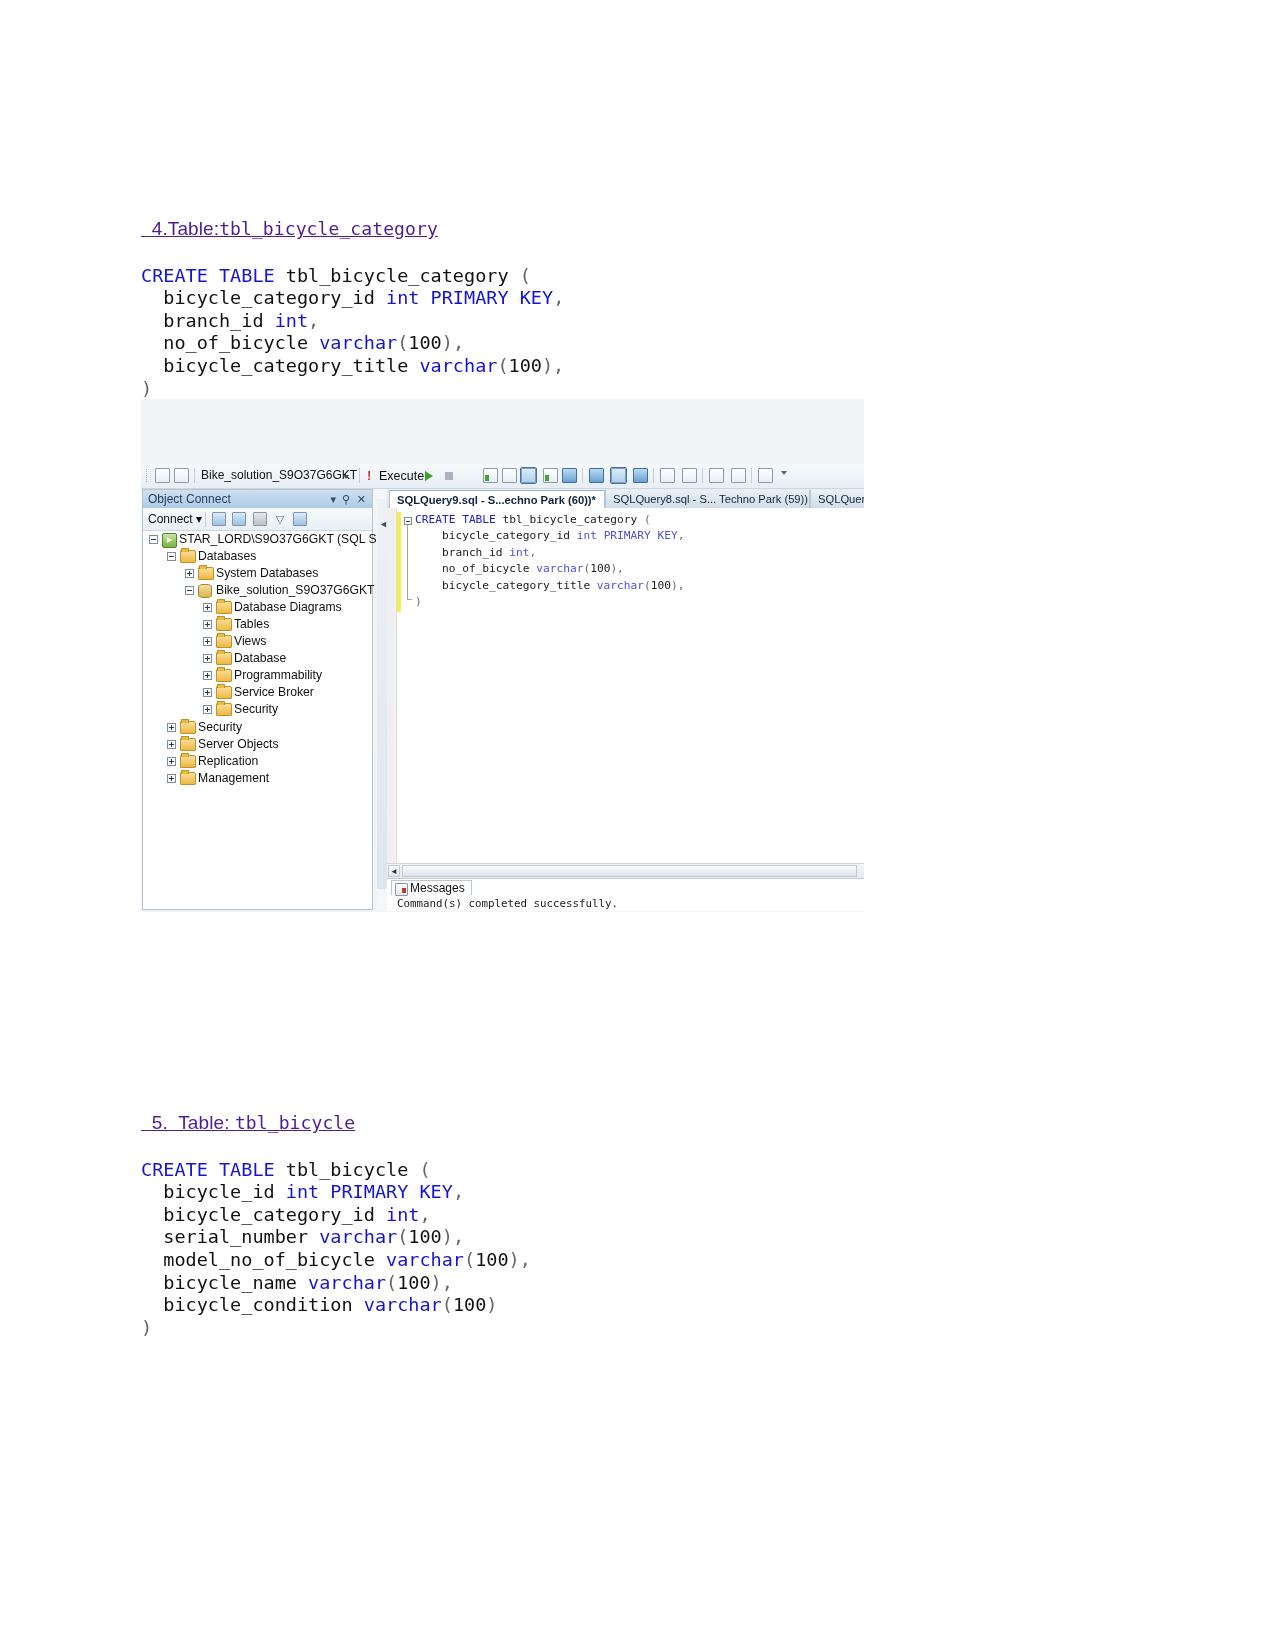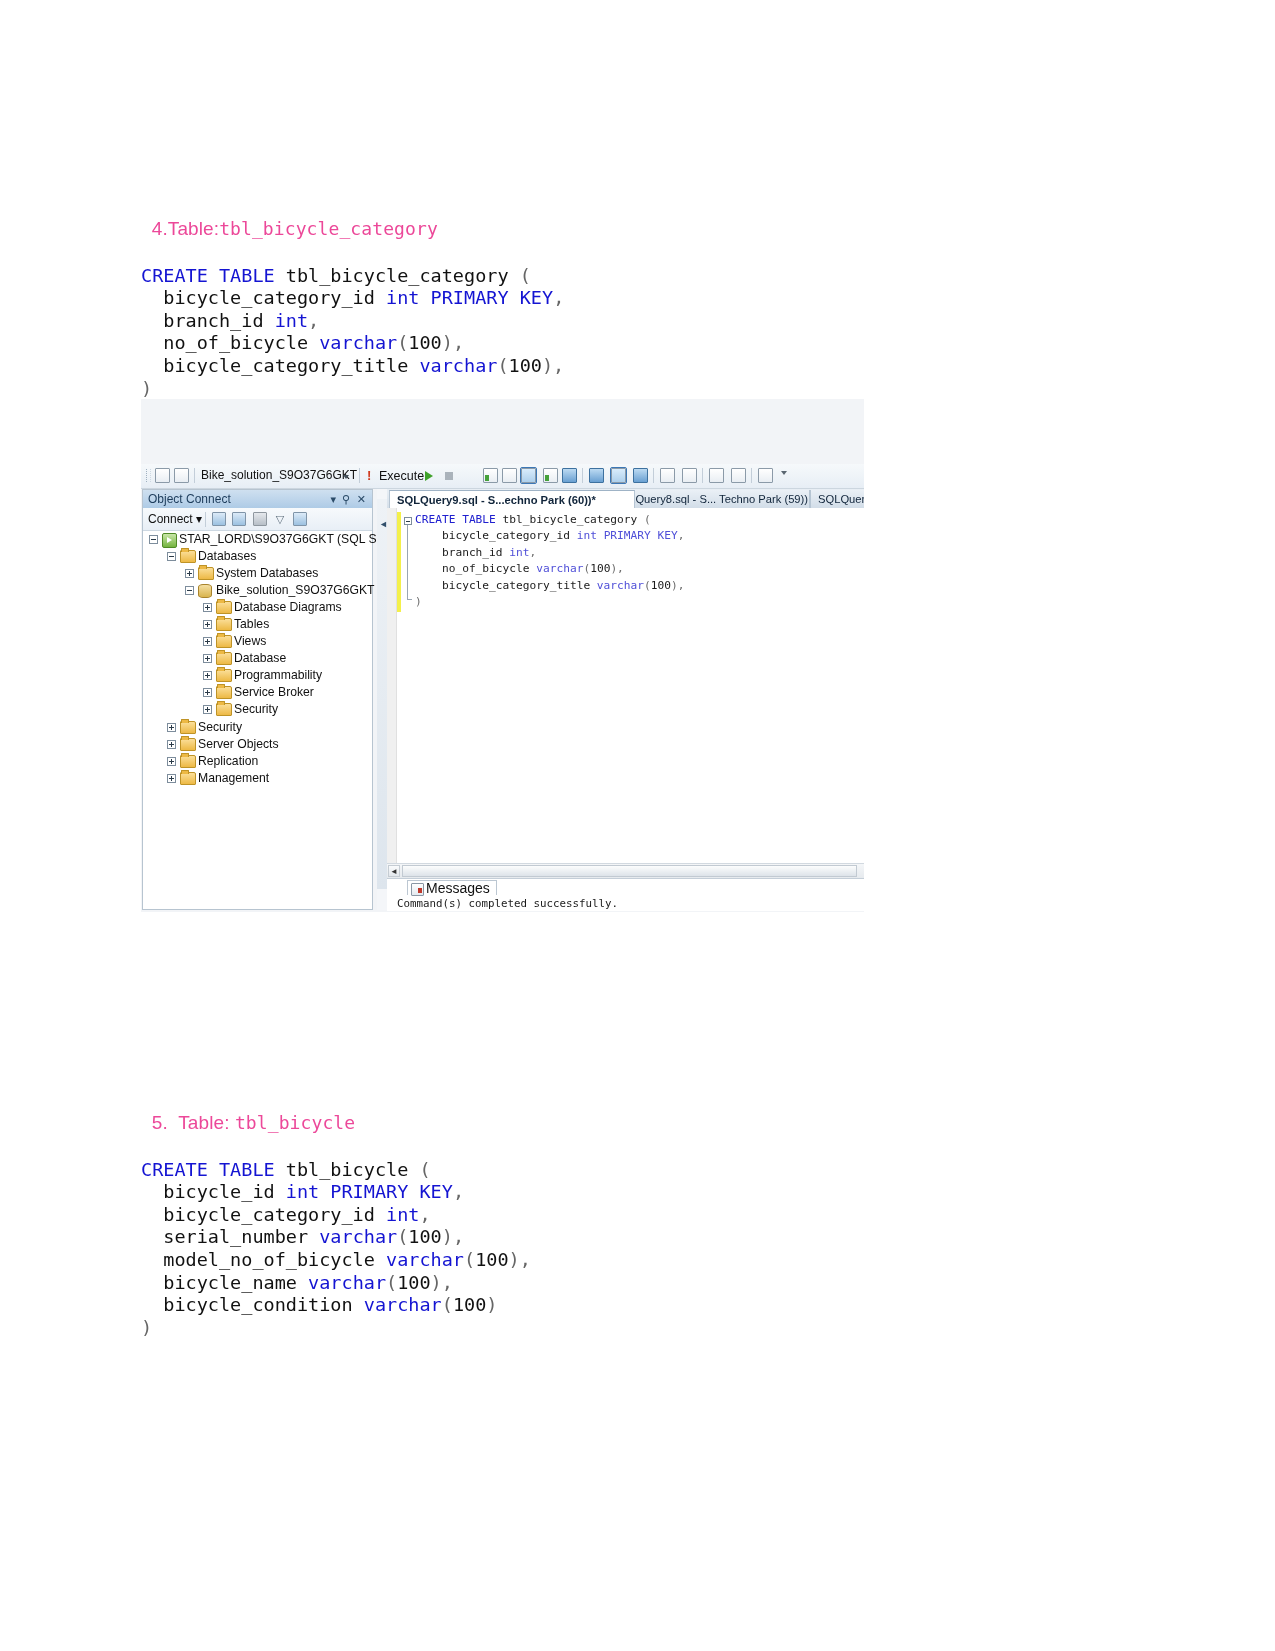--- a/index.html
+++ b/index.html
@@ -13,23 +13,24 @@
     position: relative;
     font-family: "Liberation Sans", sans-serif;
     overflow: hidden;
   }
 
   
   .doc-heading {
     position: absolute;
     font-family: "Liberation Sans", sans-serif;
     font-size: 19px;
-    color: #ec4899;
+    color: #4c1d95;
     letter-spacing: 0.1px;
     white-space: pre;
+    text-decoration: underline;
   }
   .doc-heading .mono {
     font-family: "DejaVu Sans Mono", monospace;
     font-size: 18px;
   }
 
   .sql-block {
     position: absolute;
     font-family: "DejaVu Sans Mono", monospace;
     font-size: 18.5px;
@@ -393,26 +394,25 @@
   }
 
   .msg-panel {
     position:absolute; left:10px; top:389px; width:477px; height:32px;
     background: #ffffff;
     border-top:1px solid #c4ced8;
   }
   .msg-tab {
     position:absolute; left:4px; top:1px; height:15px;
     padding: 0 6px 0 18px;
-    font-size:14px; color:#111; line-height:15px;
+    font-size:12px; color:#111; line-height:15px;
     background:#ffffff;
     border:1px solid #bcc7d2; border-bottom:none;
     box-sizing:border-box;
     white-space:nowrap;
-    margin-left:16px;
   }
   .msg-ico {
     position:absolute; left:3px; top:2px; width:11px;height:11px;
     background: linear-gradient(180deg,#ffffff,#e3e9ef);
     border:1px solid #8a97a4; border-radius:1px;
   }
   .msg-ico:after{
     content:""; position:absolute; left:6px; top:4px; width:4px;height:5px;
     background:#c0392b;
   }
@@ -575,21 +575,21 @@
       </div>
     </div>
   </div>
 
   <div class="editor-wrap">
     <div class="collapse-bar">
       <div class="collapse-arrow">◄</div>
     </div>
 
     <div class="tabstrip">
-      <div class="tab active" style="left:2px; width:246px;">SQLQuery9.sql - S...echno Park (60))*</div>
+      <div class="tab active" style="left:2px; width:216px;">SQLQuery9.sql - S...echno Park (60))*</div>
       <div class="tab" style="left:218px; width:205px;">SQLQuery8.sql - S... Techno Park (59))</div>
       <div class="tab" style="left:423px; width:60px;">SQLQuery</div>
     </div>
 
     <div class="code-area">
       <div class="gutter-gray"></div>
       <div class="gutter-yellow"></div>
       <div class="fold-box"></div>
       <div class="fold-line"></div>
       <div class="code-text"><span class="c-kw">CREATE TABLE</span> tbl_bicycle_category <span class="c-paren">(</span>

